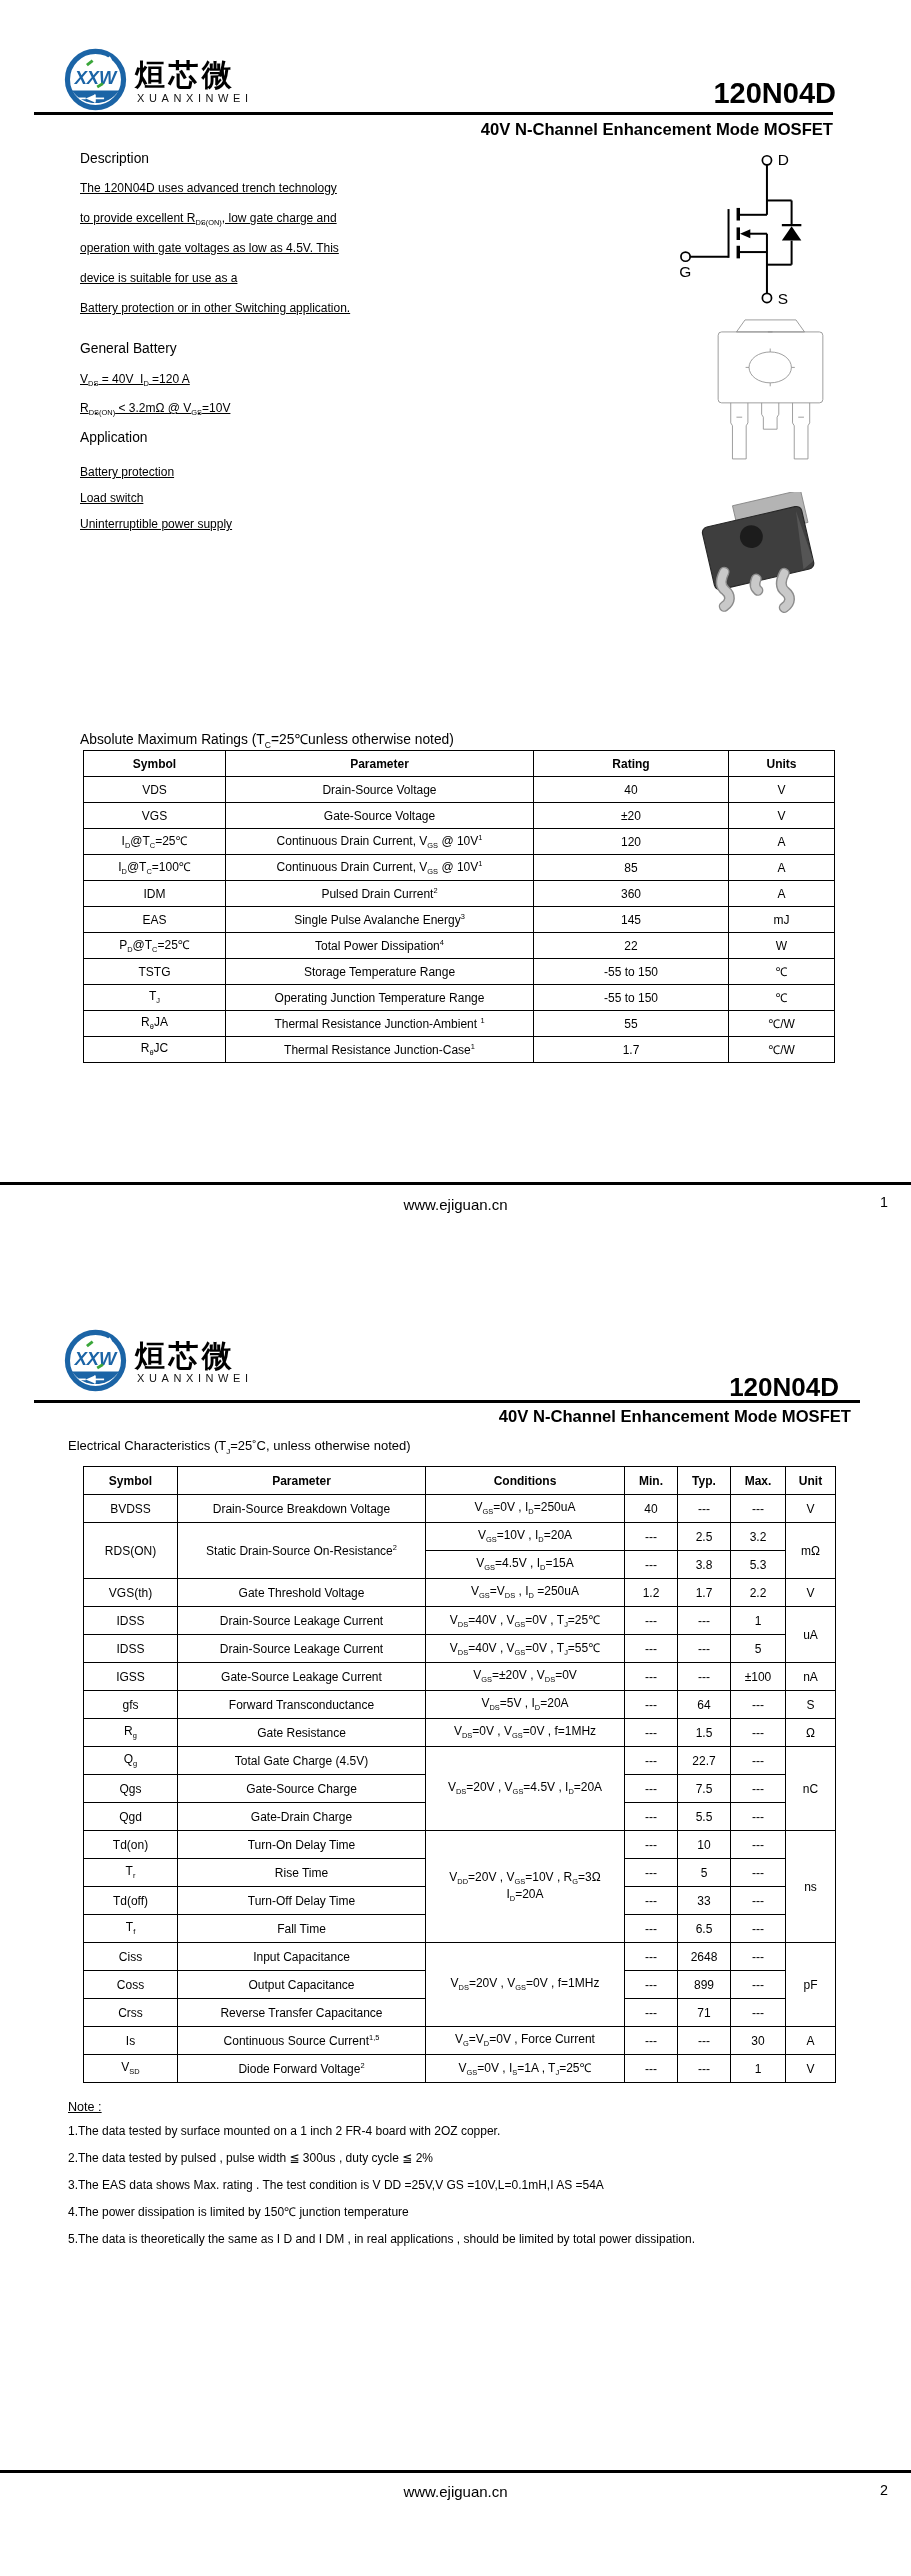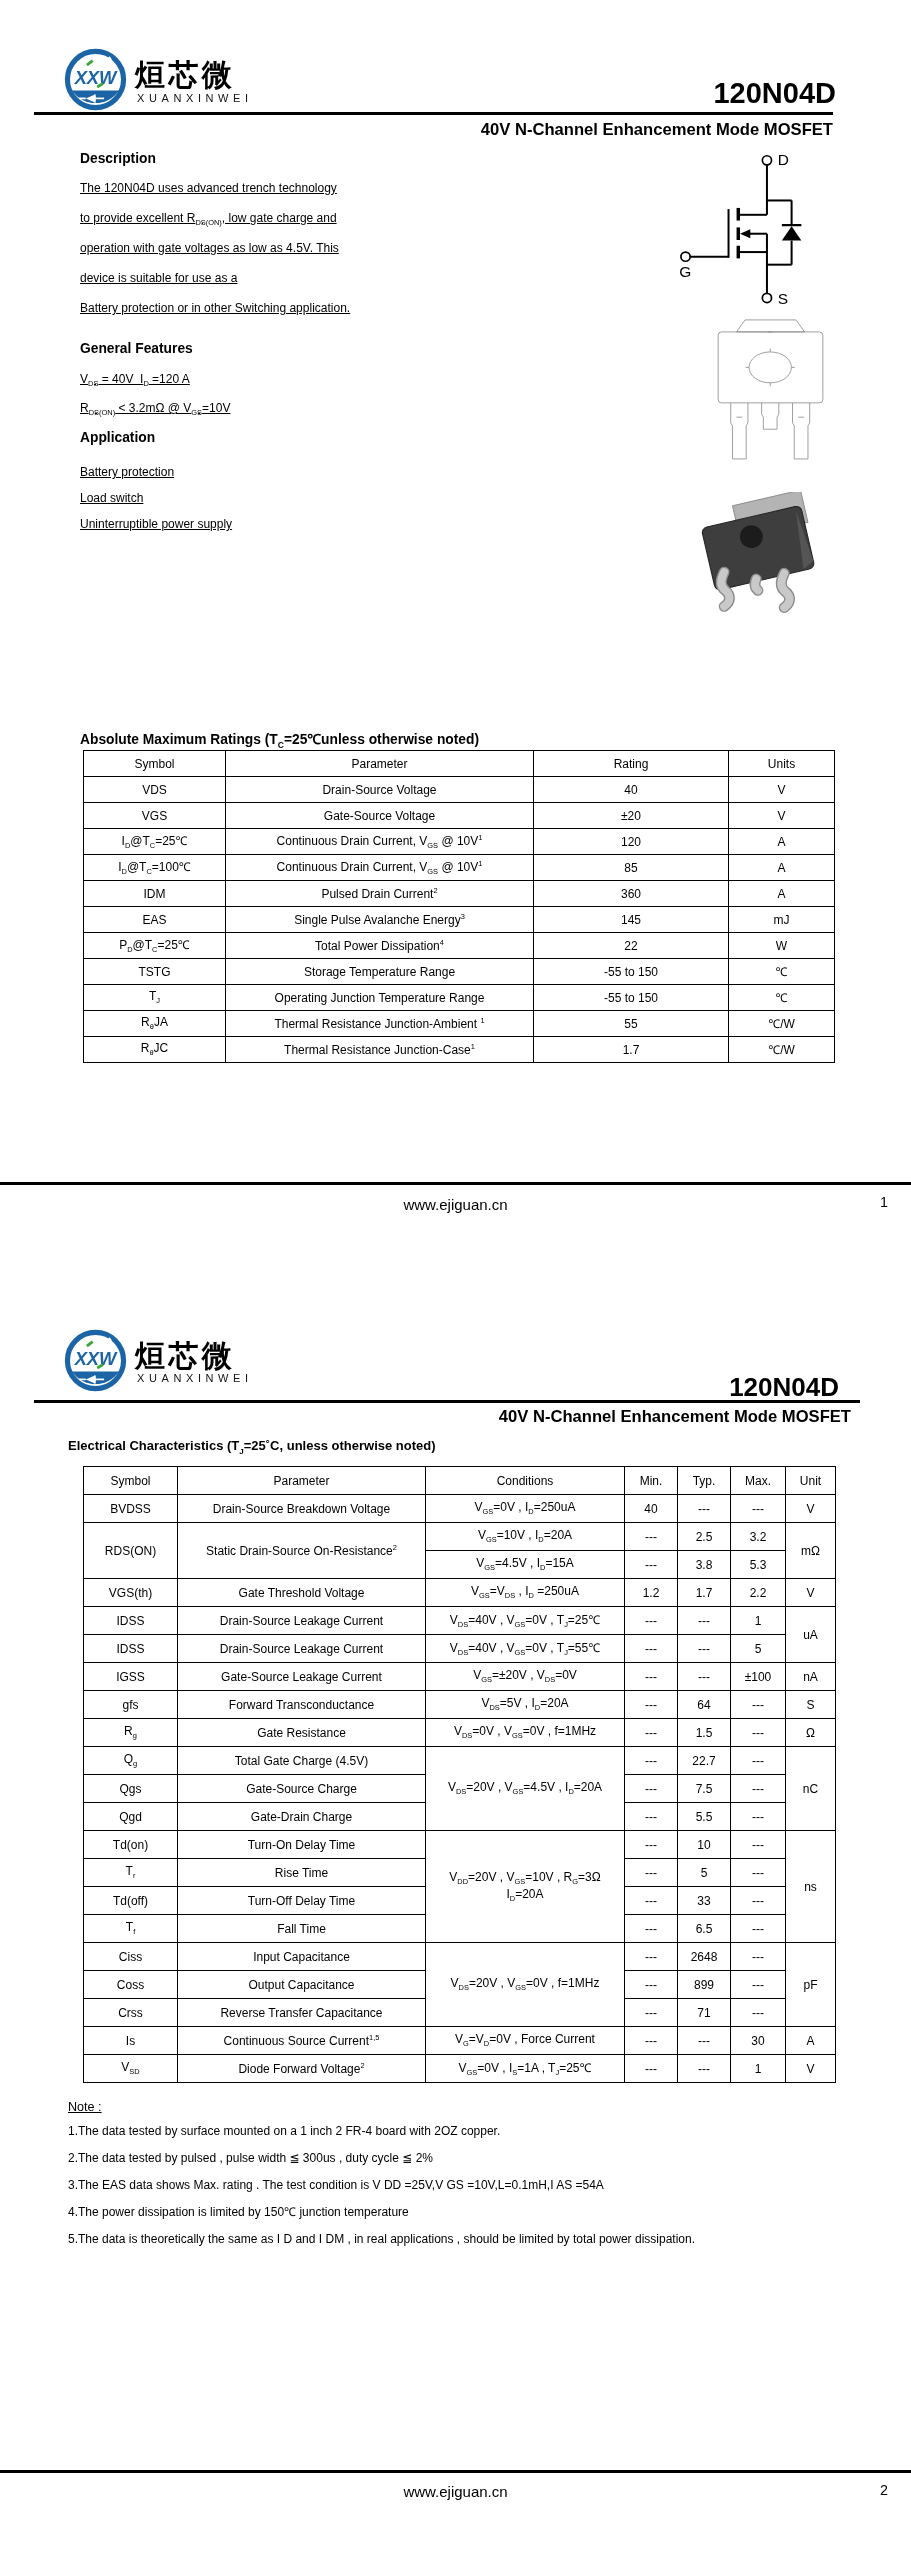--- a/index.html
+++ b/index.html
@@ -11,39 +11,39 @@
   .abs { position:absolute; }
 
   
   .brand-cn { font-size:30px; font-weight:700; letter-spacing:3.4px; font-family:"DejaVu Sans", sans-serif; }
   .brand-en { font-size:11px; font-weight:400; letter-spacing:4.6px; color:#111; }
 
   .part-number { font-weight:700; font-family:"Liberation Sans", sans-serif; }
   .rule { background:#000; }
 
   .doc-title { font-weight:700; font-size:16.6px; }
-  .sec-heading { font-weight:700; font-size:13.8px; }
+  .sec-heading { font-weight:400; font-size:13.8px; }
 
   .body-text { font-size:12px;text-decoration:underline; }
   .desc-line { height:30px; line-height:30px; white-space:nowrap; }
   .gf-line   { height:29px; line-height:29px; white-space:nowrap; }
   .app-line  { height:26px; line-height:26px; white-space:nowrap; }
   .note-line { height:27px; line-height:27px; white-space:nowrap; font-size:12px; }
 
   sub { font-size:0.62em; }
   sup { font-size:0.62em; }
 
   table.data { border-collapse:collapse; table-layout:fixed; width:752px; }
   table.data th, table.data td {
     border:1.1px solid #000; border-top-width:1.7px; border-bottom-width:1.7px;
     text-align:center; vertical-align:middle;
     font-size:12px; padding:1.1px 2.3px; overflow:hidden;
   }
   table.data { border:1.7px solid #000; }
-  table.data th { font-weight:400; }
+  table.data th { font-weight:700; }
   #abs-table tr { height:26px; }
   #ec-table  tr { height:28px; }
 
   .footer-url { font-size:15px; }
   .page-num  { font-size:14.3px; }
   .center-text { width:100%; text-align:center; }
 </style>
 </head>
 <body>
 
@@ -70,21 +70,21 @@
 
 <div class="abs sec-heading" style="left:80px; top:151px;">Description</div>
 <div class="abs body-text" style="left:80px; top:173px;">
     <div class="desc-line">The  120N04D    uses advanced trench technology</div>
     <div class="desc-line">to provide excellent R<sub>DS(ON)</sub>, low gate charge and</div>
     <div class="desc-line">operation with gate voltages as low as 4.5V. This</div>
     <div class="desc-line">device is suitable for use as a</div>
     <div class="desc-line">Battery protection or in other Switching application.</div>
   </div>
 
-<div class="abs sec-heading" style="left:80px; top:341px;">General Features</div>
+<div class="abs sec-heading" style="left:80px; top:341px;">General Battery</div>
 <div class="abs body-text" style="left:80px; top:365px;">
     <div class="gf-line">V<sub>DS</sub> = 40V&nbsp; I<sub>D</sub> =120 A</div>
     <div class="gf-line">R<sub>DS(ON)</sub> &lt; 3.2mΩ @ V<sub>GS</sub>=10V</div>
   </div>
 
 <div class="abs sec-heading" style="left:80px; top:430px;">Application</div>
 <div class="abs body-text" style="left:80px; top:459px;">
     <div class="app-line">Battery protection</div>
     <div class="app-line">Load switch</div>
     <div class="app-line">Uninterruptible power supply</div>

